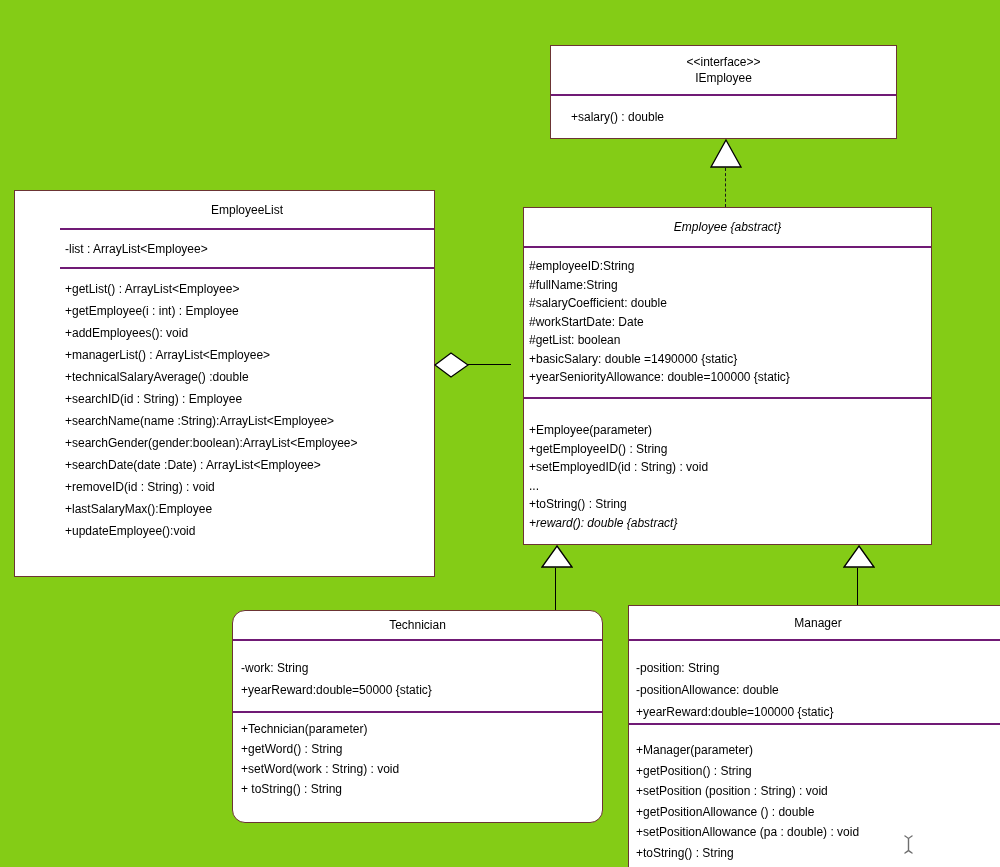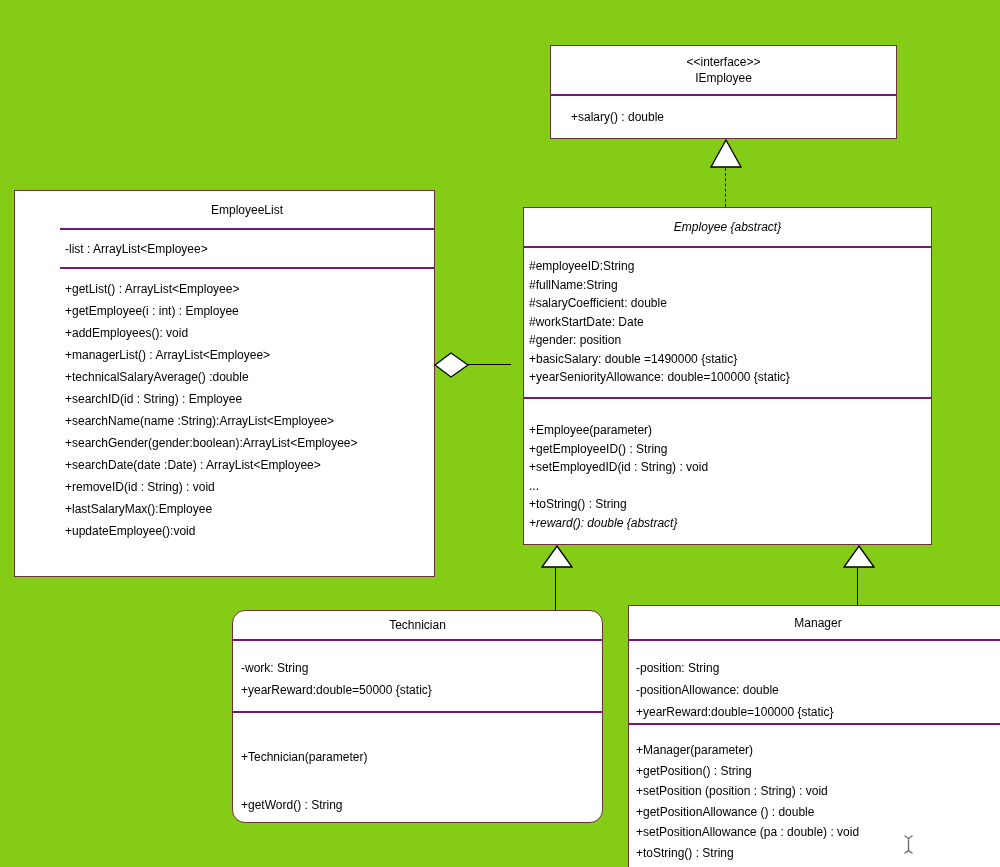--- a/index.html
+++ b/index.html
@@ -18,21 +18,21 @@
     flex:none;box-sizing:border-box;line-height:16px;
   }
   .uml-section{
     flex:none;box-sizing:border-box;border-top:2px solid #701a75;
     overflow:hidden;white-space:nowrap;
   }
   .uml-section.grow{flex:1 1 auto;}
   .vcenter{display:flex;flex-direction:column;justify-content:center;}
   .member-line{white-space:nowrap;}
   .lh22 .member-line{line-height:22px;}
-  .lh20 .member-line{line-height:20px;margin-top:28px;}
+  .lh20 .member-line{line-height:20px;}
   .lh205 .member-line{line-height:20.5px;}
   .lh185 .member-line{line-height:18.5px;}
   .italic{font-style:italic;}
   .connector{position:absolute;}
   .vline-solid{position:absolute;width:0;border-left:1.3px solid #000;}
   .vline-dashed{position:absolute;width:0;border-left:1.5px dashed #1a1a1a;}
   .hline-solid{position:absolute;height:0;border-top:1.2px solid #000;}
 </style>
 </head>
 <body>
@@ -74,21 +74,21 @@
 
   <div class="uml-box" style="left:511px;top:207px;width:409px;height:338px;margin-left:12px;">
     <div class="uml-title italic" style="height:38px;">
       <div>Employee {abstract}</div>
     </div>
     <div class="uml-section lh185" style="height:151px;padding:9px 0 0 5px;">
         <div class="member-line">#employeeID:String</div>
         <div class="member-line">#fullName:String</div>
         <div class="member-line">#salaryCoefficient: double</div>
         <div class="member-line">#workStartDate: Date</div>
-        <div class="member-line">#gender: position</div>
+        <div class="member-line">#getList: boolean</div>
         <div class="member-line">+basicSalary: double =1490000 {static}</div>
         <div class="member-line">+yearSeniorityAllowance: double=100000 {static}</div>
       </div>
     <div class="uml-section grow lh185" style="padding:22px 0 0 5px;">
         <div class="member-line">+Employee(parameter)</div>
         <div class="member-line">+getEmployeeID() : String</div>
         <div class="member-line">+setEmployedID(id : String) : void</div>
         <div class="member-line">...</div>
         <div class="member-line">+toString() : String</div>
         <div class="member-line italic">+reward(): double  {abstract}</div>

